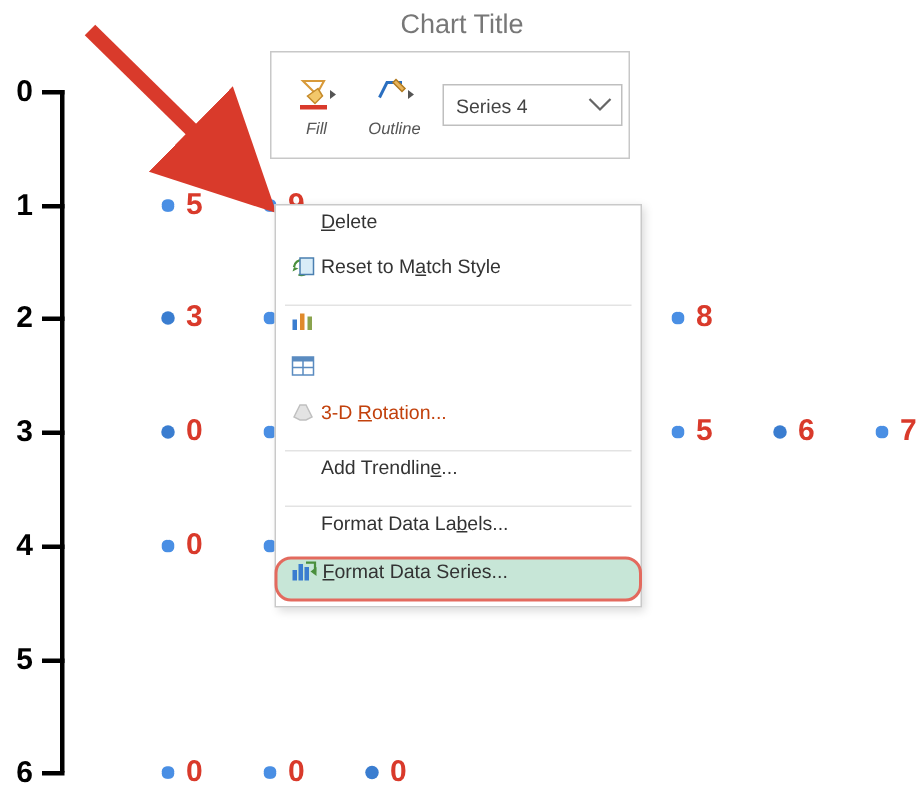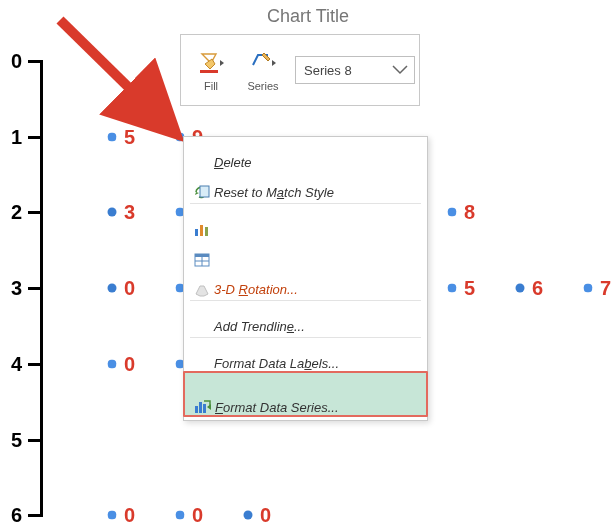--- a/index.html
+++ b/index.html
@@ -105,21 +105,21 @@
     align-items: center;
     padding: 4px;
   }
   .tbtn {
     width: 52px;
     text-align: center;
     font-size: 11px;
     color: #555;
   }
   .tbtn .ico { height: 30px; display:flex; align-items:center; justify-content:center; }
-  .tbtn .lbl { margin-top: 2px; }
+  .tbtn .lbl { margin-top: 2px; font-style: italic; }
   .sel-box {
     flex: 1;
     height: 28px;
     border: 1px solid #bfbfbf;
     display: flex;
     align-items: center;
     justify-content: space-between;
     padding: 0 6px 0 8px;
     margin-left: 6px;
     font-size: 13px;
@@ -145,39 +145,38 @@
     width: 245px;
     border: 1px solid #c9c9c9;
     background: #fff;
     box-shadow: 2px 2px 6px rgba(0,0,0,0.15);
     font-size: 13px;
     color: #333;
     padding: 3px 0;
   }
   .mi {
     display: flex;
-    align-items: flex-end;
+    align-items: flex-start;
     height: 30px;
     padding: 0 12px 0 6px;
     white-space: nowrap;
-    font-style: italic;
   }
   .mi .mico {
     width: 24px;
     display: flex;
     justify-content: center;
     align-items: center;
   }
   .mi .mlbl { flex: 1; }
   .mi.disabled { color: #c2410c; }
   .mi.hi {
     background: #c7e6d7;
     border: 2px solid #e36a5e;
-    border-radius: 1px;
-    height: 46px;
+    border-radius: 11px;
+    height: 30px;
     margin: 0 -1px;
   }
   .sep {
     height: 1px;
     background: #e3e3e3;
     margin: 3px 6px;
   }
   .ul { text-decoration: underline; }
 </style>
 </head>
@@ -283,24 +282,24 @@
       <div class="lbl">Fill</div>
     </div>
     <div class="tbtn">
       <div class="ico">
         <svg width="26" height="24" viewBox="0 0 26 24">
           <path d="M3 14 L8 4 L18 4" fill="none" stroke="#2a6fc0" stroke-width="2"></path>
           <path d="M14 2 L20 8 L18 10 L12 4 Z" fill="#e9b45a" stroke="#b07a20"></path>
           <path d="M22 9 L26 12 L22 15 Z" fill="#555"></path>
         </svg>
       </div>
-      <div class="lbl">Series</div>
+      <div class="lbl">Outline</div>
     </div>
     <div class="sel-box">
-      <span>Series 8</span>
+      <span>Series 4</span>
       <span class="chev">
         <svg width="16" height="10" viewBox="0 0 16 10">
             <path d="M1 1 L8 8 L15 1" fill="none" stroke="#666" stroke-width="1.5"></path>
           </svg>
       </span>
     </div>
   </div>
 
   <svg class="arrow" width="160" height="150">
     <defs>

